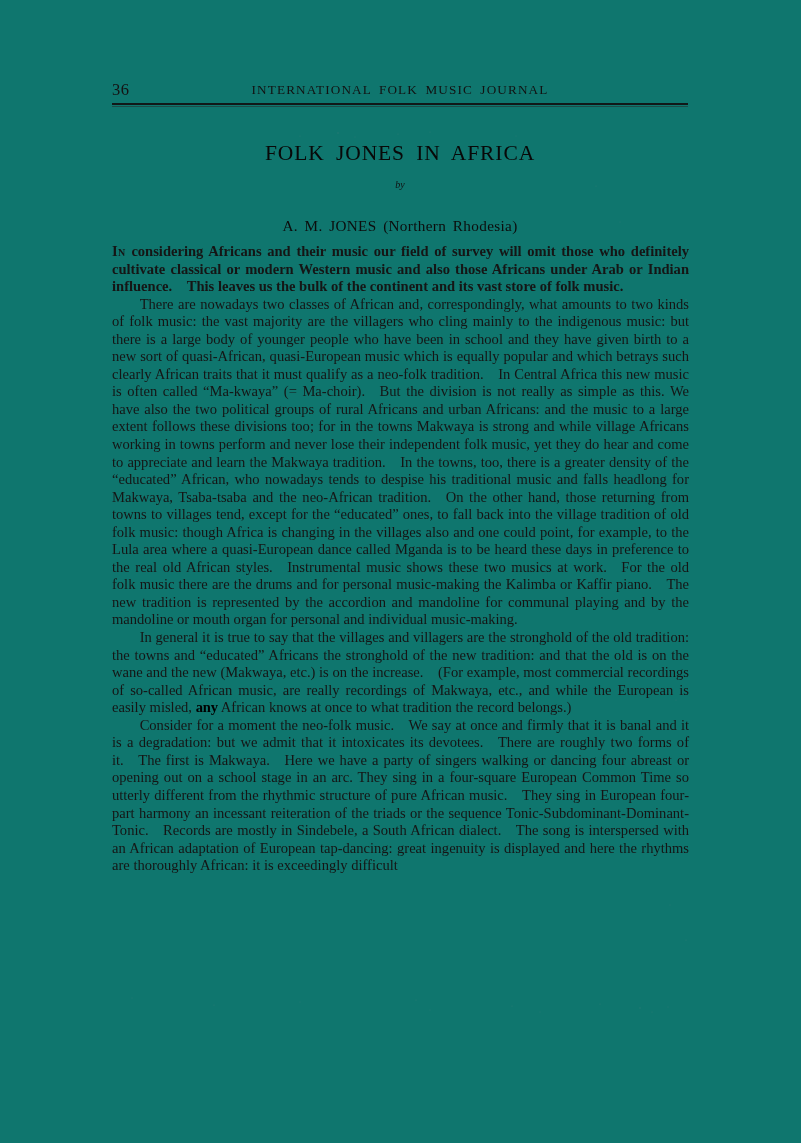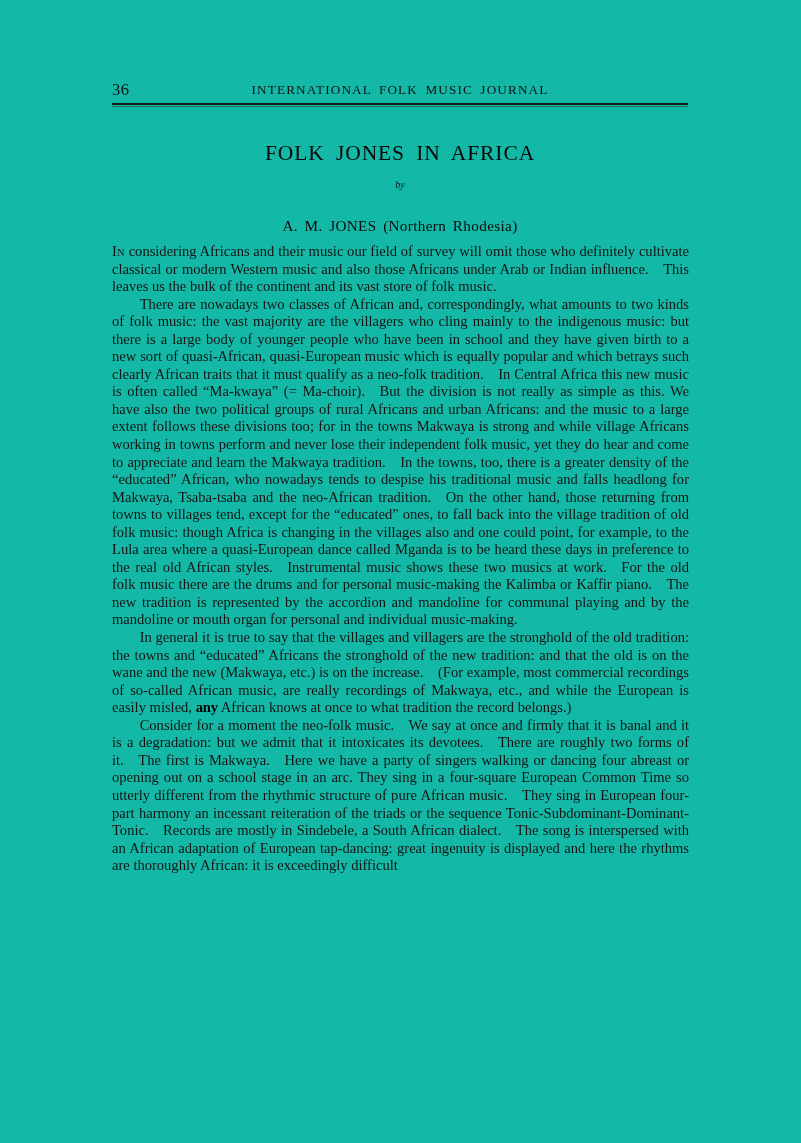--- a/index.html
+++ b/index.html
@@ -7,21 +7,21 @@
     margin: 0;
     padding: 0;
     background: #ffffff;
   }
 
   .page {
     position: relative;
     width: 801px;
     height: 1143px;
     margin: 0 auto;
-    background: #14b8a6;
+    background: #0f766e;
     overflow: hidden;
     font-family: "Liberation Serif", "DejaVu Serif", serif;
     color: #111111;
     
     box-shadow: inset 0 0 0 0 rgba(0,0,0,0);
   }
 
   
   .running-head {
     position: absolute;
@@ -127,20 +127,21 @@
     hyphens: none;
   }
 
   .body-text p {
     margin: 0;
     text-indent: 1.9em;
   }
 
   .body-text p.no-indent {
     text-indent: 0;
+    font-weight: bold;
   }
 
   .smallcaps {
     font-variant: small-caps;
     letter-spacing: 0.4px;
   }
 
   
   .smudged {
     font-weight: 700;

